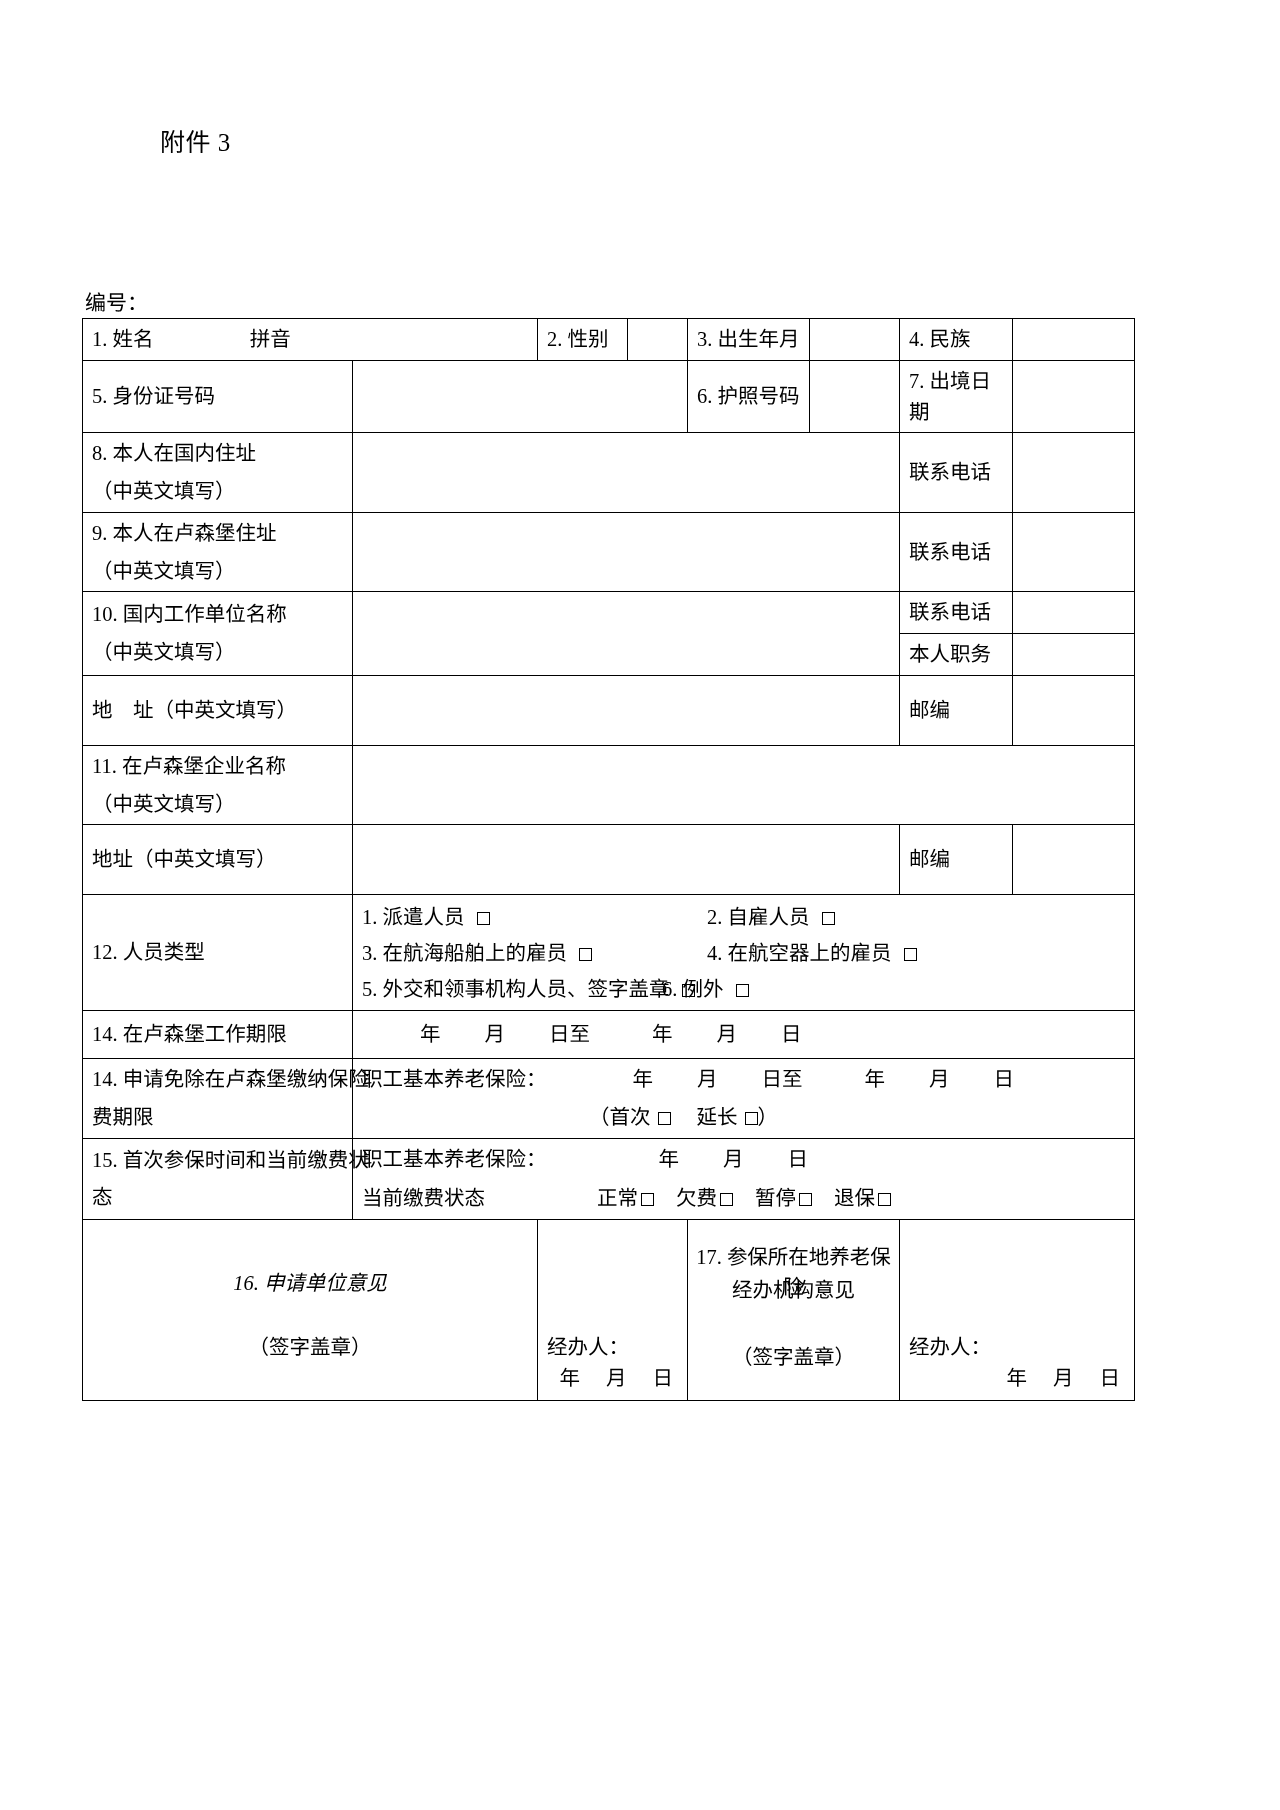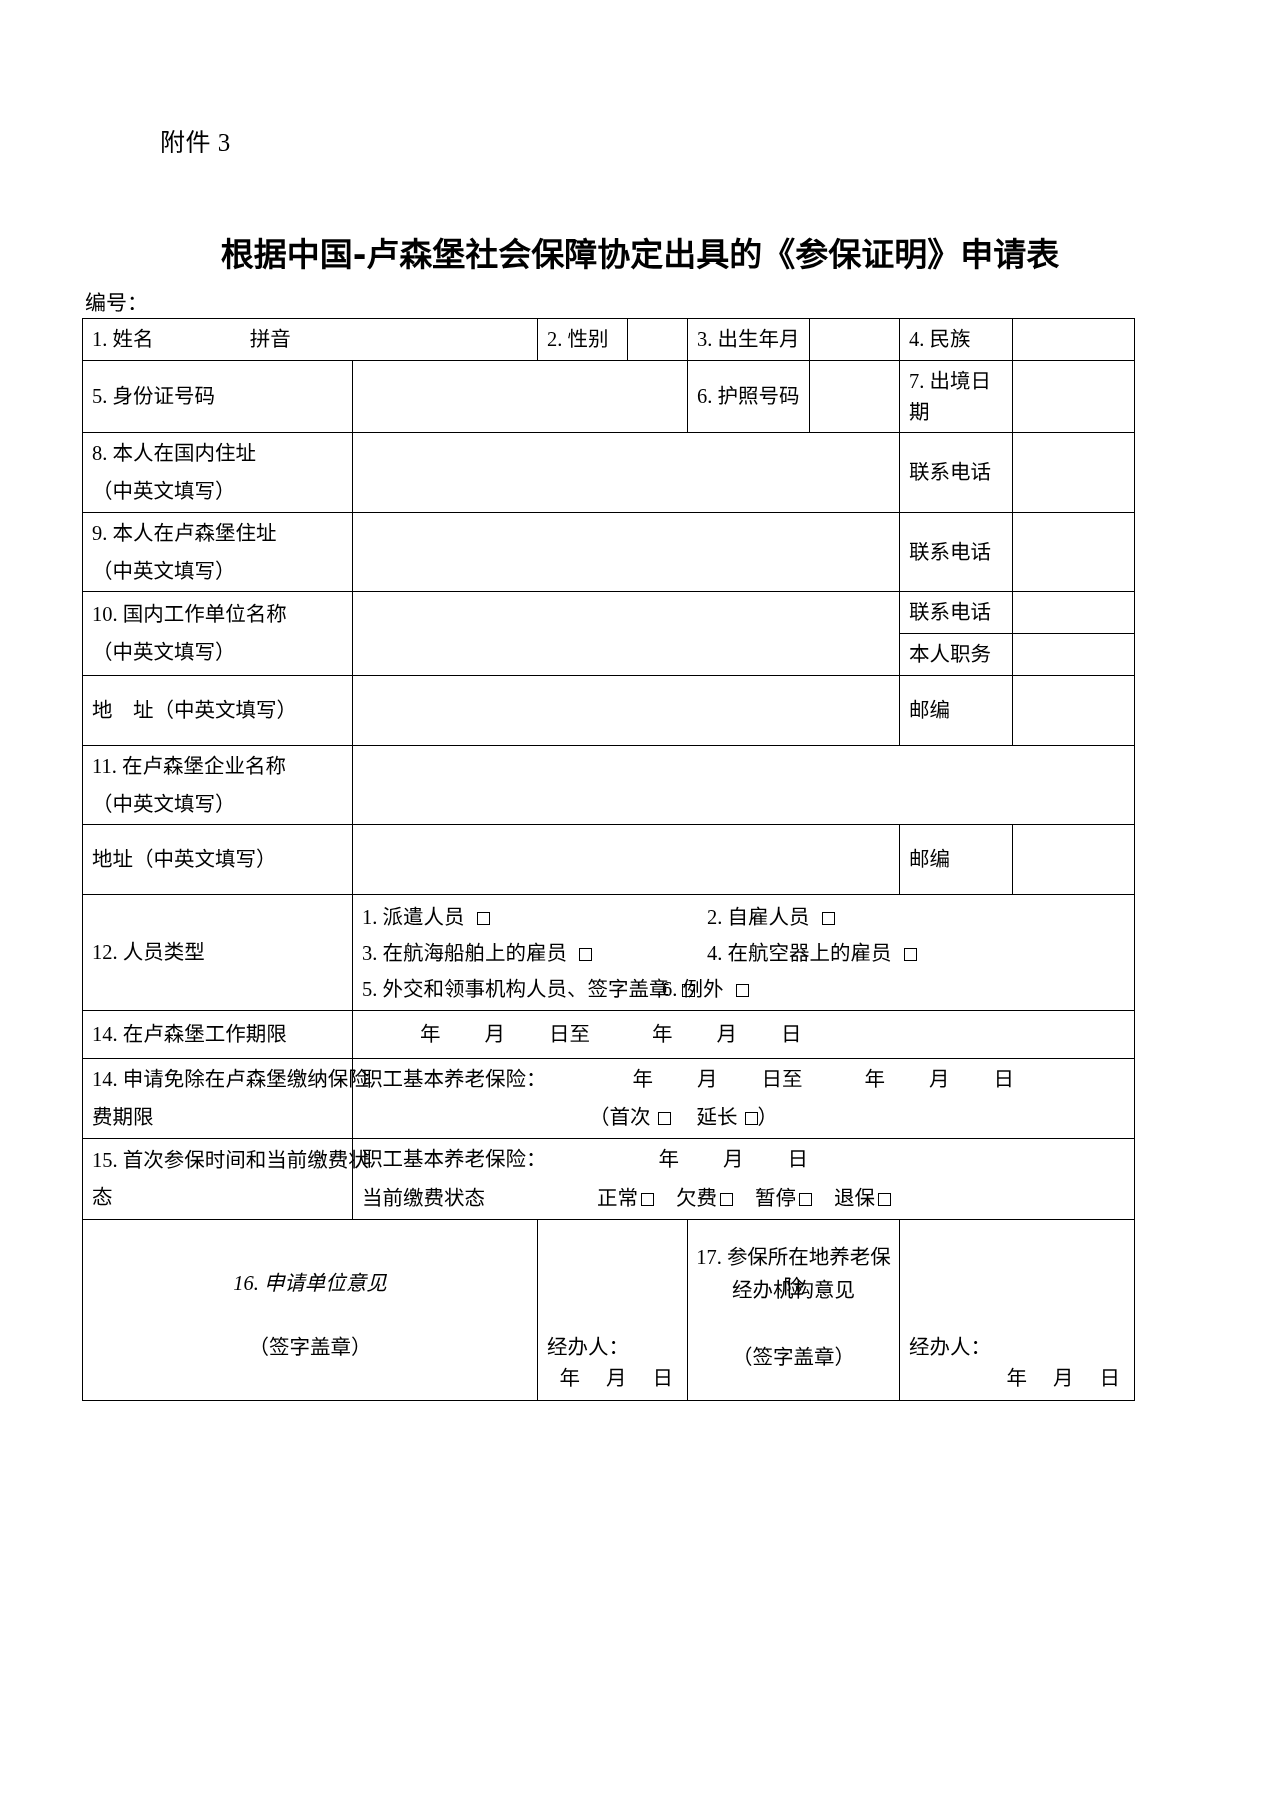--- a/index.html
+++ b/index.html
@@ -137,21 +137,20 @@
   .officer-name { position: absolute; left: 9px; top: 112px; white-space: nowrap; font-family: Liberation Serif, serif; }
   .officer-date { position: absolute; right: 14px; bottom: 6px; white-space: nowrap; }
 </style>
 </head>
 <body>
 
 <div class="page">
 
   <div class="attachment-label">附件 3</div>
 
-  <div class="doc-title">根据中国-卢森堡社会保障协定出具的《参保证明》申请表</div>
 
   <div class="serial-no">编号：</div>
 
   <table class="form">
     <colgroup>
       <col style="width:270px">
       <col style="width:185px">
       <col style="width:90px">
       <col style="width:60px">
       <col style="width:122px">

